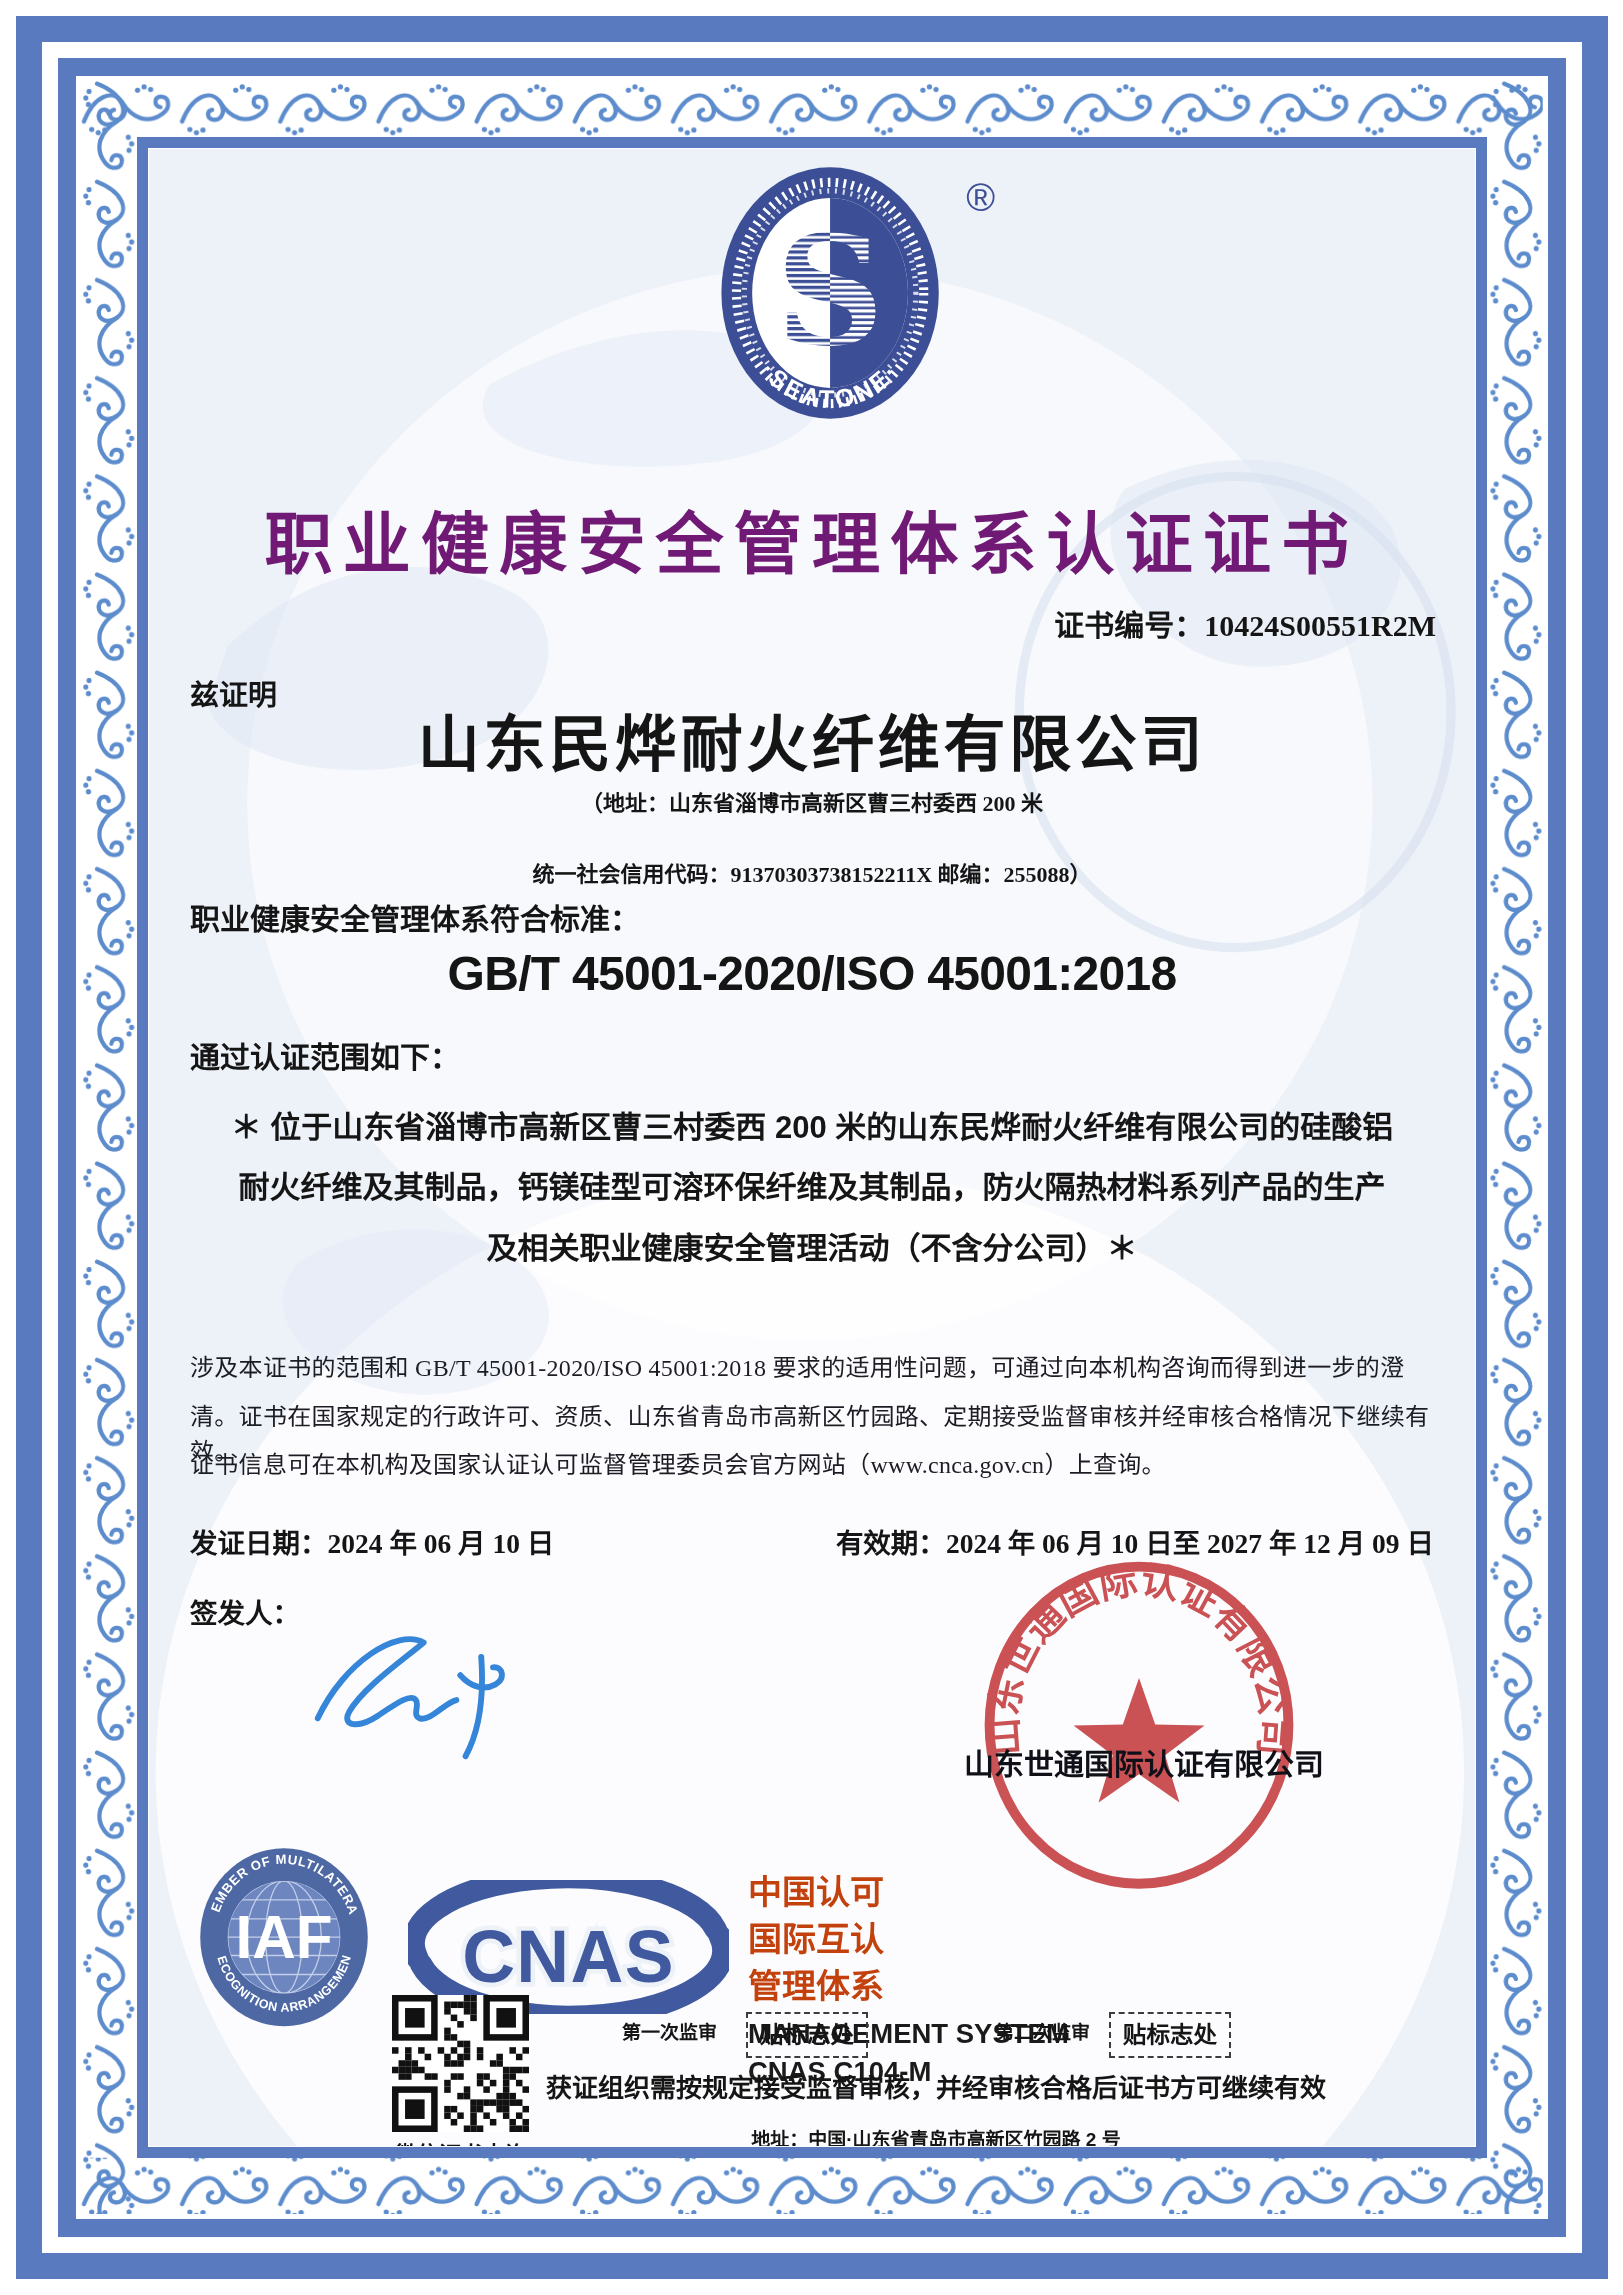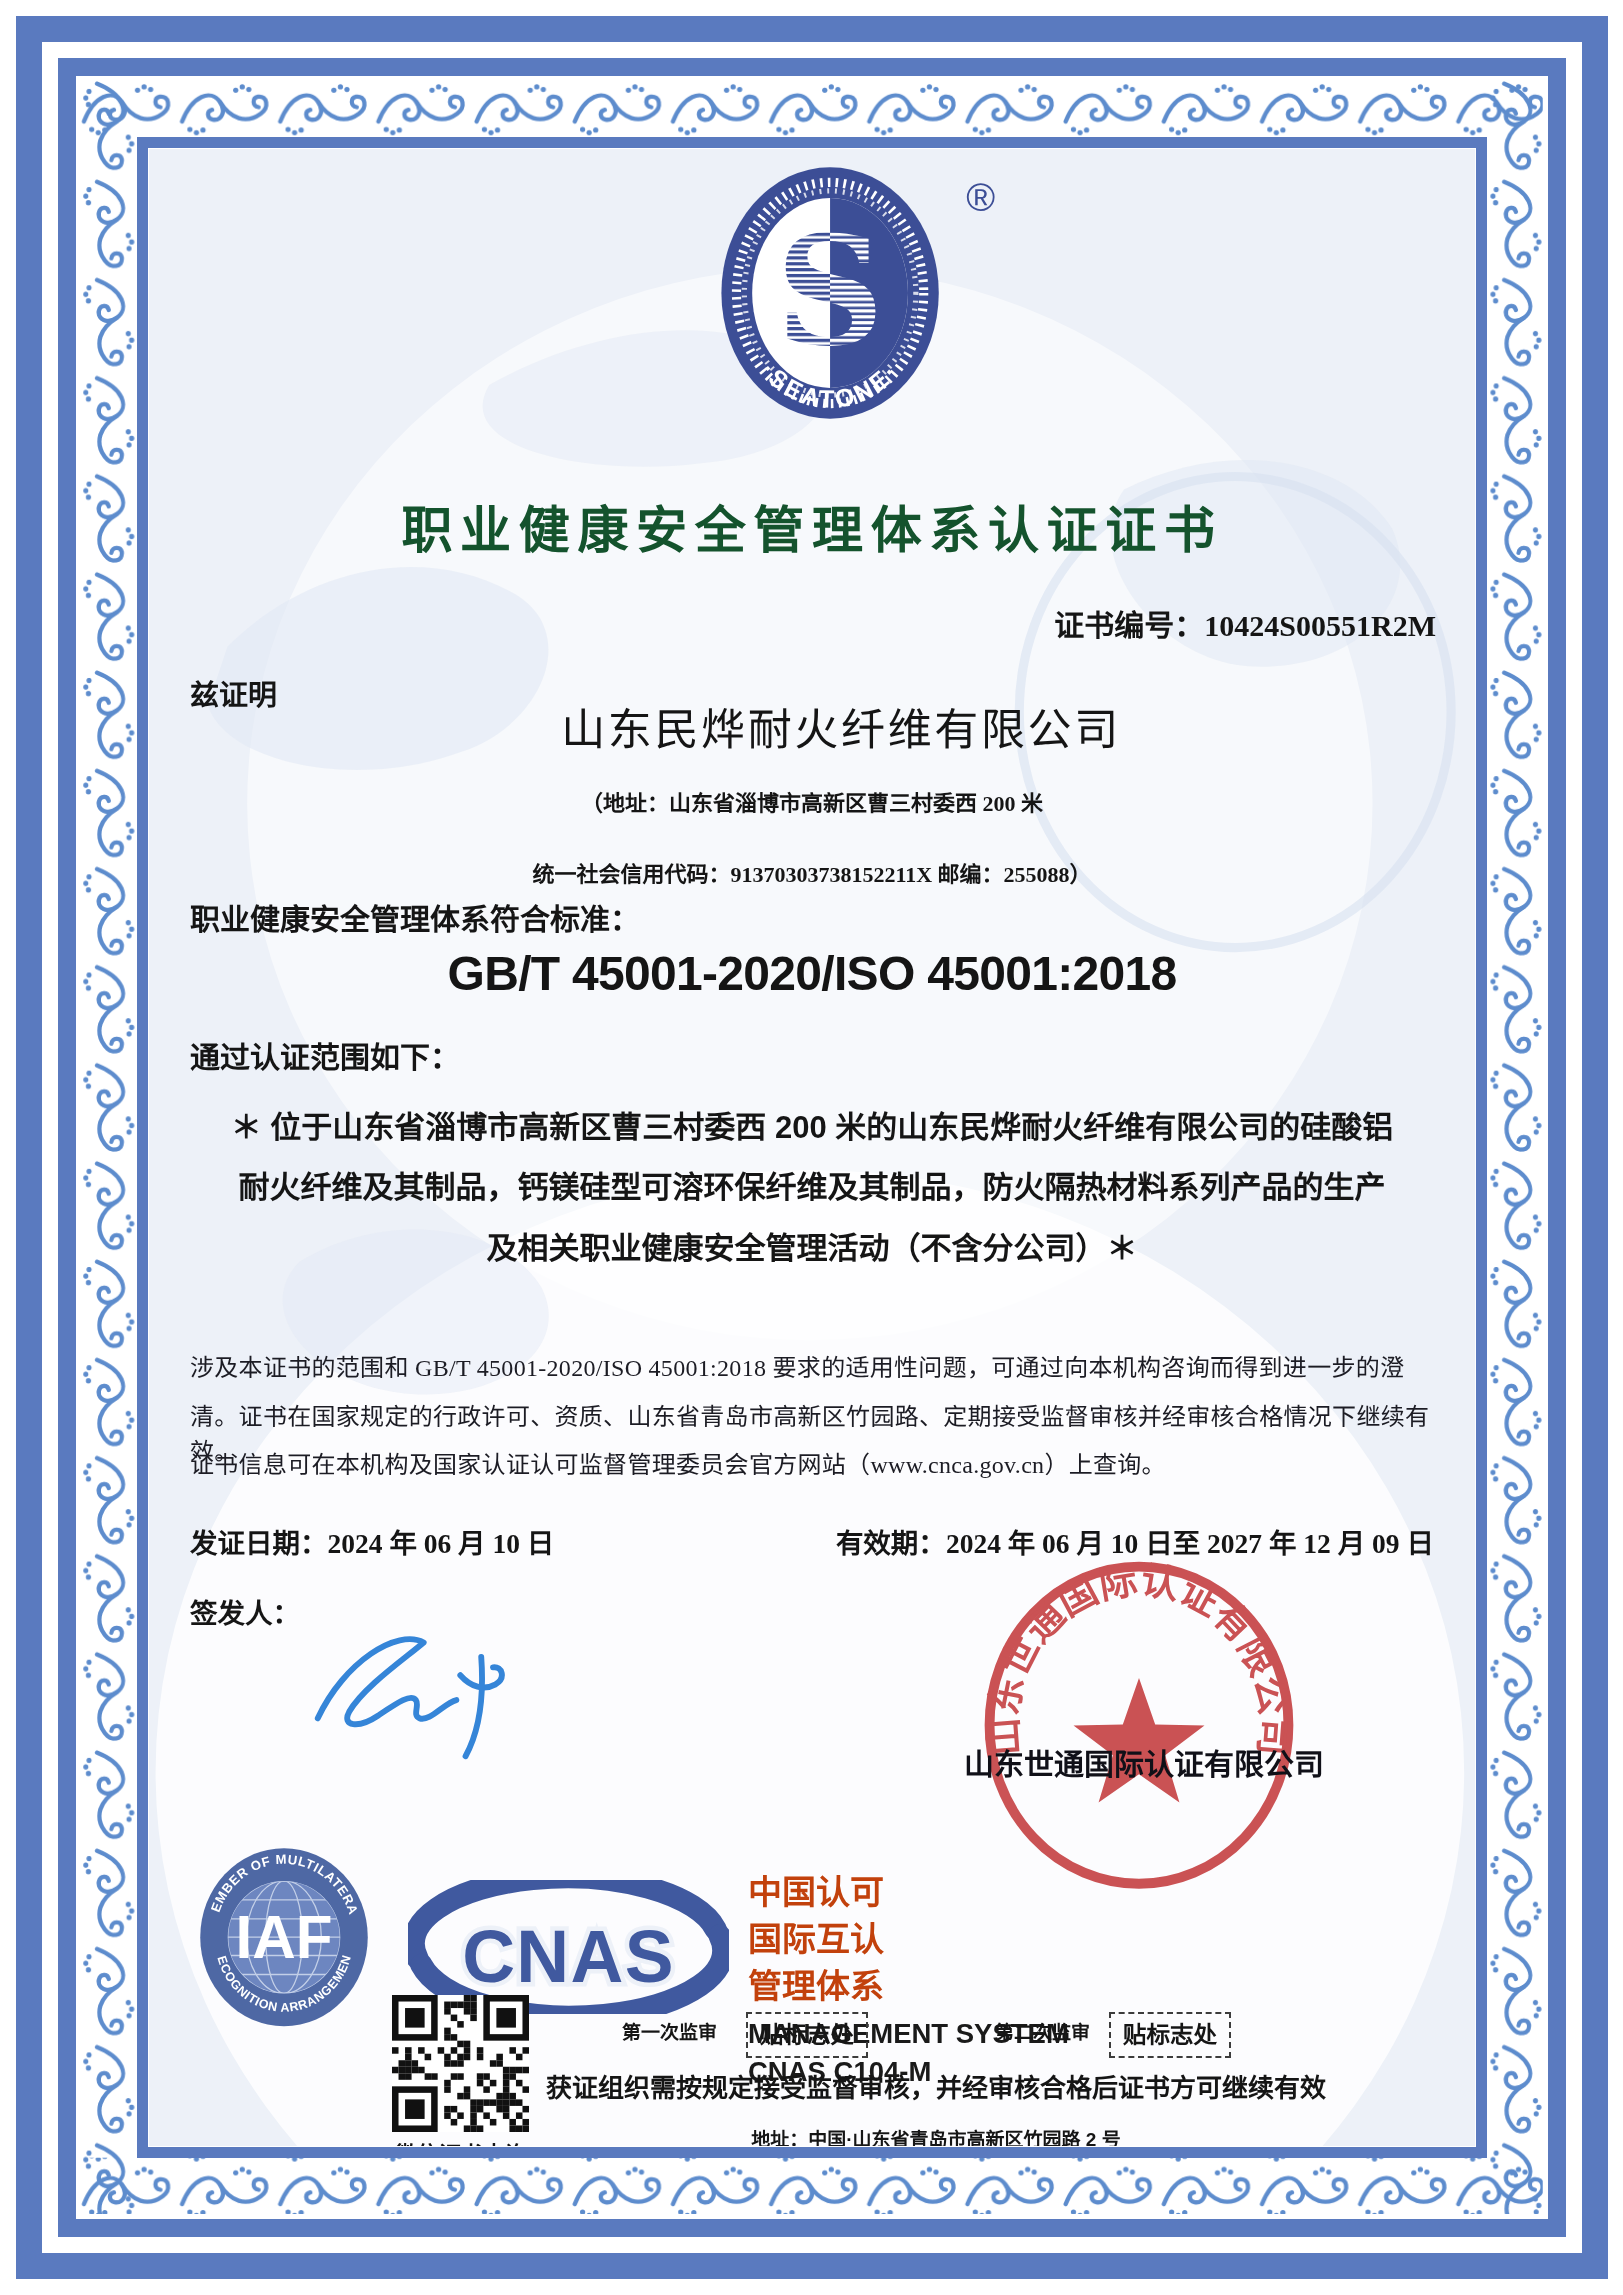--- a/index.html
+++ b/index.html
@@ -5,24 +5,24 @@
   html,body{margin:0;padding:0;background:#888;}
   .page{position:relative;width:1624px;height:2295px;background:#ffffff;overflow:hidden;
         font-family:"Liberation Serif","DejaVu Serif",serif;color:#151515;}
   .abs{position:absolute;}
   .band1{position:absolute;left:15.7px;top:15.7px;right:15.7px;bottom:15.7px;border:26px solid #5a7abf;}
   .band2{position:absolute;left:58px;top:58px;right:58px;bottom:58px;border:18.3px solid #5a7abf;}
   .orn-svg{position:absolute;left:81px;top:81px;}
   .band3{position:absolute;left:137px;top:137px;right:137px;bottom:137px;border:11.8px solid #5a7abf;}
   .content{position:absolute;left:149px;top:149px;right:149px;bottom:149px;background:#edf1f8;overflow:hidden;}
   .ctr{text-align:center;width:100%;left:0;}
-  .title{font-size:51px;font-weight:700;letter-spacing:0.15em;color:#14532d;}
+  .title{font-size:68px;font-weight:700;letter-spacing:0.15em;color:#701a75;}
   .certno{font-size:30px;font-weight:700;}
   .intro{font-size:29px;font-weight:700;}
-  .company{font-size:44px;font-weight:400;letter-spacing:0.06em;margin-left:29px;}
+  .company{font-size:62px;font-weight:700;letter-spacing:0.06em;}
   .addr{font-size:22px;font-weight:700;}
   .label-l{font-size:30px;font-weight:700;font-family:"Liberation Sans","DejaVu Sans",sans-serif;}
   .standard{font-size:48px;font-weight:700;font-family:"Liberation Sans","DejaVu Sans",sans-serif;letter-spacing:-0.7px;}
   .scope-line{font-size:31px;font-weight:700;font-family:"Liberation Sans","DejaVu Sans",sans-serif;line-height:60px;text-align:center;width:100%;}
   .note-line{font-size:24px;font-weight:400;letter-spacing:0.3px;color:#1c1c24;}
   .dates{font-size:27.5px;font-weight:700;display:flex;justify-content:space-between;}
   .signer{font-size:27.5px;font-weight:700;}
   .stamp-print{font-size:30px;font-weight:700;color:#101018;text-align:center;}
   .cn-block div.cnl{font-size:34px;font-weight:700;font-family:"Liberation Sans","DejaVu Sans",sans-serif;line-height:47px;color:#c2410c;}
   .cn-block .enl{font-size:27.5px;font-weight:700;font-family:"Liberation Sans","DejaVu Sans",sans-serif;line-height:38px;color:#1a1a1a;}

